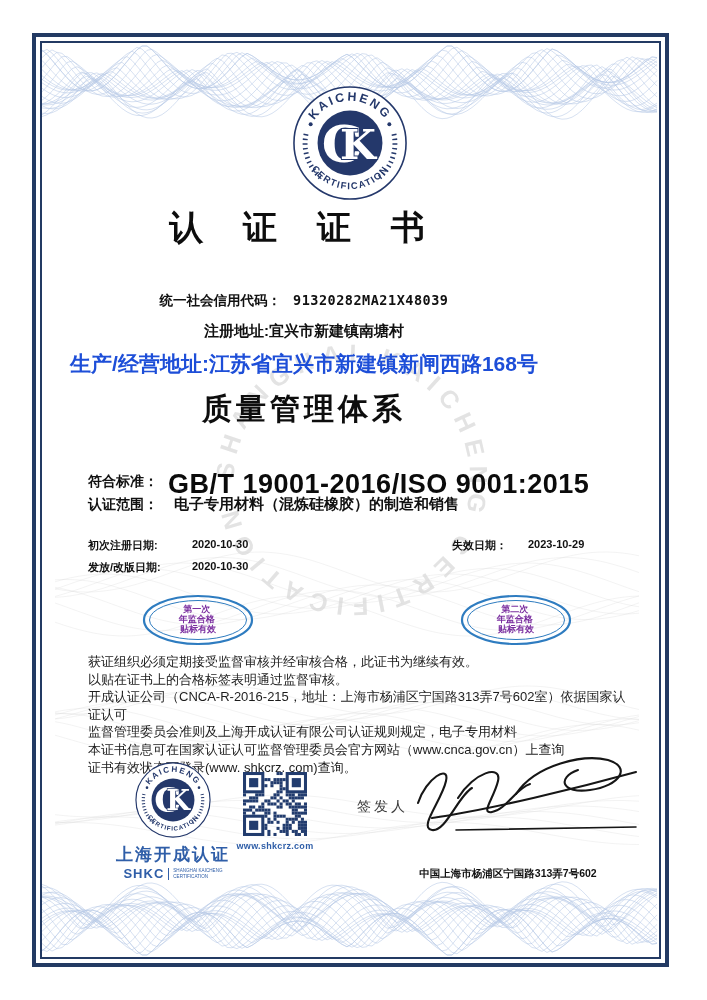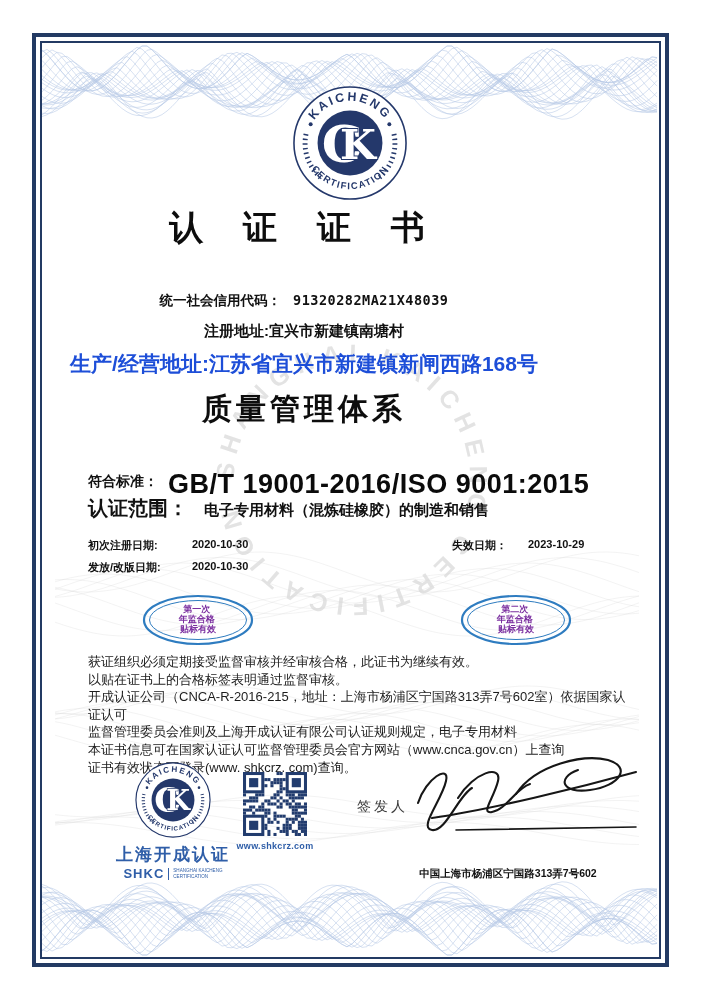--- a/index.html
+++ b/index.html
@@ -19,21 +19,21 @@
   .company{top:248px;font-size:30px;font-weight:bold;color:#0d0d0d;letter-spacing:1px;}
   .credit{top:292px;font-size:13.5px;font-weight:bold;color:#111;}
   .credit .val{margin-left:12px;font-family:"DejaVu Sans Mono",monospace;letter-spacing:.5px;}
   .reg-addr{top:322px;font-size:15px;font-weight:600;color:#111;}
   .op-addr{top:350px;font-size:21px;font-weight:600;color:#1d4ed8;}
   .system{top:389px;font-size:30px;font-weight:bold;letter-spacing:4px;color:#0d0d0d;}
   .standard-row{top:469px;left:88px;display:flex;align-items:center;gap:10px;}
   .standard-row .lbl{font-size:14px;font-weight:bold;color:#111;padding-bottom:5px;}
   .standard-row .val{font-size:27px;font-weight:bold;color:#0b0b0b;letter-spacing:.5px;}
   .scope-row{top:495px;left:88px;display:flex;gap:16px;align-items:baseline;}
-  .scope-row .lbl{font-size:20px;font-weight:bold;color:#111;}
+  .scope-row .lbl{font-size:14px;font-weight:bold;color:#111;}
   .scope-row .val{font-size:15px;font-weight:600;color:#111;}
   .dates{top:538px;font-size:11px;font-weight:bold;color:#111;}
   .dates-left{left:88px;}
   .dates-right{left:452px;}
   .dates .row{display:flex;margin-bottom:7px;}
   .dates-left .lbl{width:104px;}
   .dates-right .lbl{width:76px;}
   .stamp-text{font-size:9px;font-weight:bold;fill:var(--stamp-purple);}
   .stamp-ring{fill:none;stroke:var(--stamp-ring);}
   .notes{top:653px;left:88px;width:548px;font-size:13px;line-height:17.6px;color:#1c1c1c;font-weight:500;}

